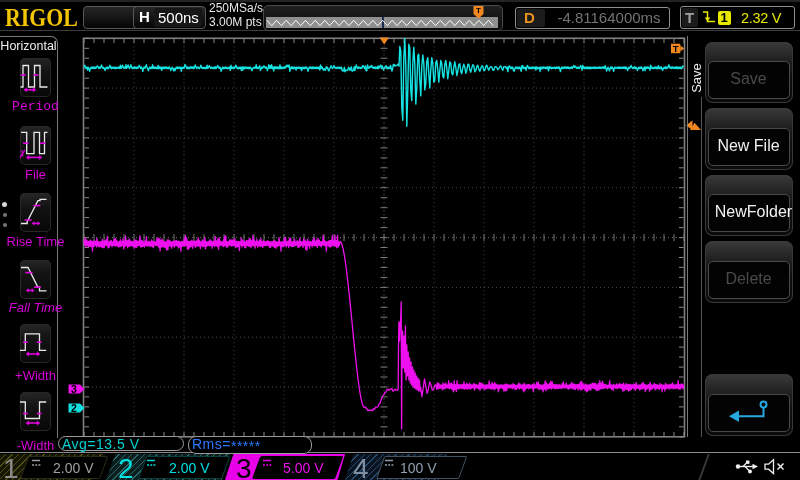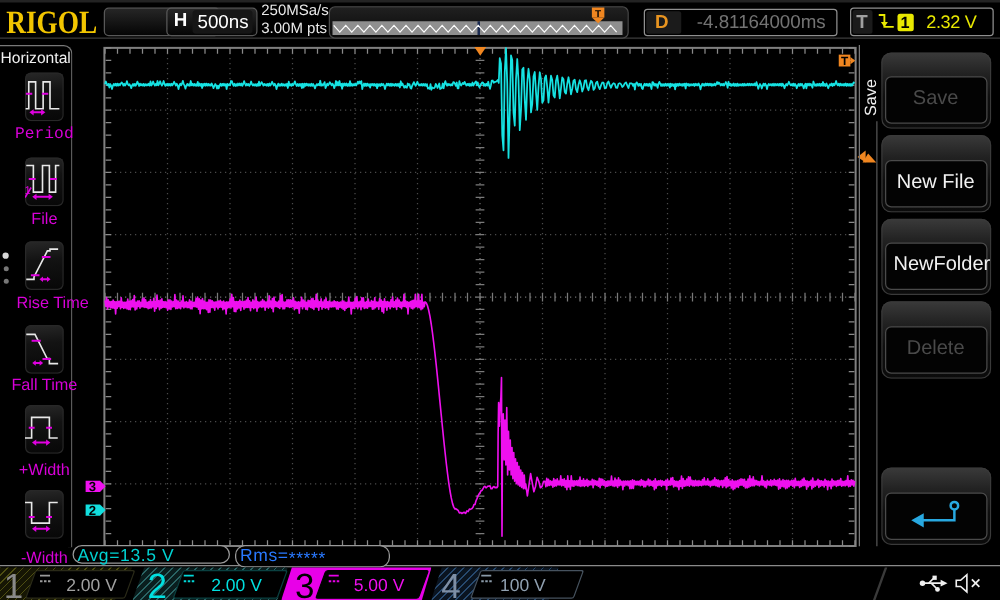--- a/index.html
+++ b/index.html
@@ -95,32 +95,32 @@
   <div class="abs" style="left:20px;top:193.0px;width:31px;height:39px;border-radius:5px;
      background:linear-gradient(175deg,#282828,#131313 38%,#070707);box-shadow:inset 0 0 0 1px #282828;"></div>
   <svg class="abs" style="left:20px;top:193.0px;" width="31" height="39" viewBox="0 0 31 39">
       <path d="M1,30.5 H7.2 V28.6 L17.9,7.7 H20 V6.3 H26.5" fill="none" stroke="#e8e8e8" stroke-width="1.3"></path>
       <line x1="13.5" y1="12.6" x2="20.4" y2="12.6" stroke="#e000e0" stroke-width="1.6"></line>
       <line x1="4.7" y1="27.1" x2="11.6" y2="27.1" stroke="#e000e0" stroke-width="1.6"></line>
       <line x1="13.399999999999999" y1="30.4" x2="18.599999999999998" y2="30.4" stroke="#e000e0" stroke-width="1.5"></line>
       <polygon points="11.6,30.4 14.399999999999999,28.2,14.399999999999999,32.6" fill="#e000e0"></polygon>
       <polygon points="20.4,30.4 17.599999999999998,28.2,17.599999999999998,32.6" fill="#e000e0"></polygon>
     </svg>
-  <div class="abs" style="left:0;top:233.5px;width:71px;text-align:right;font-size:13px;color:#d800d8;">Rise Time</div>
+  <div class="abs" style="left:0;top:233.5px;width:71px;text-align:center;font-size:13px;color:#d800d8;">Rise Time</div>
   <div class="abs" style="left:20px;top:259.5px;width:31px;height:39px;border-radius:5px;
      background:linear-gradient(175deg,#282828,#131313 38%,#070707);box-shadow:inset 0 0 0 1px #282828;"></div>
   <svg class="abs" style="left:20px;top:259.5px;" width="31" height="39" viewBox="0 0 31 39">
       <path d="M1,7.5 H8 L17.7,26.8 H19.5 V30.9 H26.5" fill="none" stroke="#e8e8e8" stroke-width="1.3"></path>
       <line x1="5.3" y1="12.6" x2="12.6" y2="12.6" stroke="#e000e0" stroke-width="1.6"></line>
       <line x1="14" y1="27.2" x2="20.9" y2="27.2" stroke="#e000e0" stroke-width="1.6"></line>
       <line x1="7.6" y1="30.4" x2="12.7" y2="30.4" stroke="#e000e0" stroke-width="1.5"></line>
       <polygon points="5.8,30.4 8.6,28.2,8.6,32.6" fill="#e000e0"></polygon>
       <polygon points="14.5,30.4 11.7,28.2,11.7,32.6" fill="#e000e0"></polygon>
     </svg>
-  <div class="abs" style="left:0;top:299.5px;width:71px;text-align:center;font-size:13px;color:#d800d8;">Fall Time</div>
+  <div class="abs" style="left:0;top:299.5px;width:71px;text-align:center;font-size:13px;color:#d800d8;font-style:italic;">Fall Time</div>
   <div class="abs" style="left:20px;top:324.0px;width:31px;height:39px;border-radius:5px;
      background:linear-gradient(175deg,#282828,#131313 38%,#070707);box-shadow:inset 0 0 0 1px #282828;"></div>
   <svg class="abs" style="left:20px;top:324.0px;" width="31" height="39" viewBox="0 0 31 39">
       <path d="M-1,26.4 H5.3 V9.9 H19.5 V26.4 H26.2" fill="none" stroke="#e8e8e8" stroke-width="1.3"></path>
       <line x1="3" y1="18.2" x2="7.7" y2="18.2" stroke="#e000e0" stroke-width="1.6"></line>
       <line x1="16.9" y1="18.2" x2="21.6" y2="18.2" stroke="#e000e0" stroke-width="1.6"></line>
       <line x1="8.0" y1="30" x2="17.900000000000002" y2="30" stroke="#e000e0" stroke-width="1.6"></line>
       <polygon points="5.6,30 9.0,27.5,9.0,32.5" fill="#e000e0"></polygon>
       <polygon points="20.3,30 16.900000000000002,27.5,16.900000000000002,32.5" fill="#e000e0"></polygon>
     </svg>

